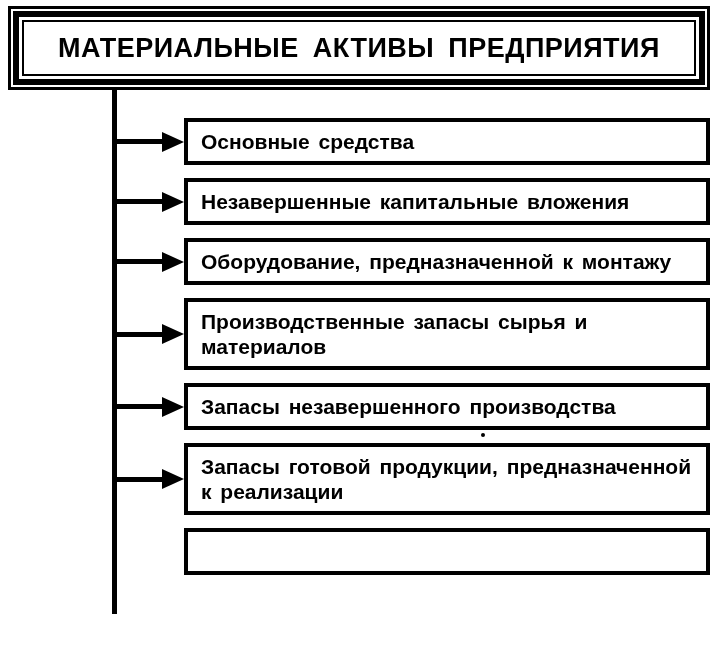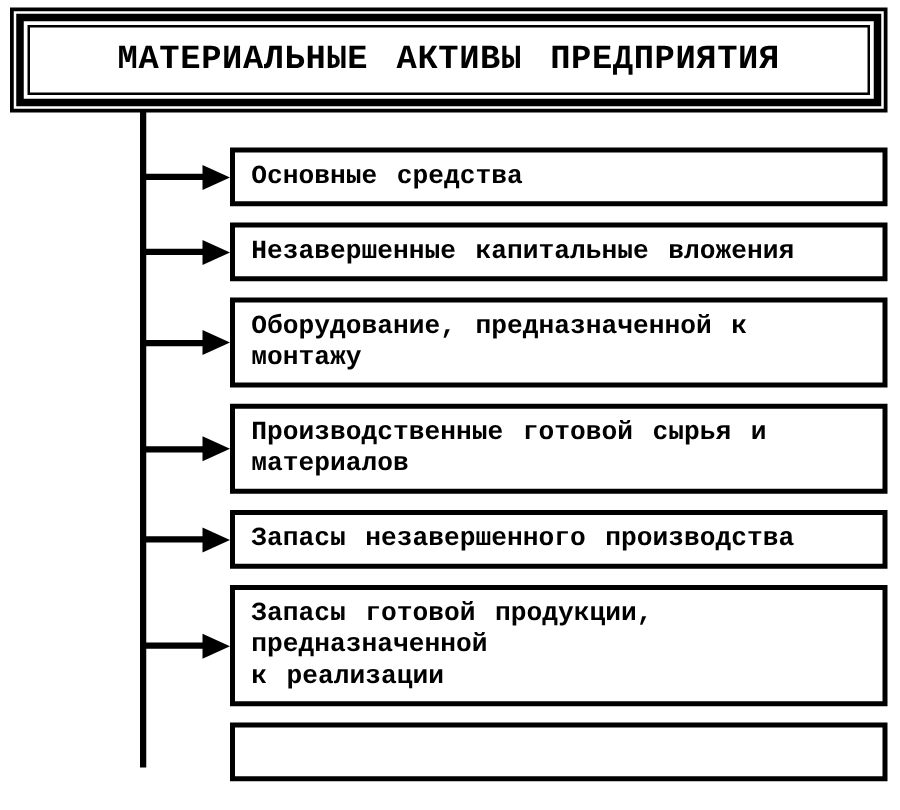--- a/index.html
+++ b/index.html
@@ -5,21 +5,21 @@
   html, body {
     margin: 0;
     padding: 0;
     background: #ffffff;
   }
   .canvas {
     position: relative;
     width: 720px;
     height: 648px;
     background: #ffffff;
-    font-family: Liberation Mono, monospace;
+    font-family: Liberation Sans, sans-serif;
     color: #000000;
     overflow: hidden;
   }
 
   
   .title-frame-outer {
     position: absolute;
     left: 8px;
     top: 6px;
     width: 702px;
@@ -163,21 +163,21 @@
       <div class="arrow-head"></div>
       <div class="item-box">
         <span class="item-label">Оборудование, предназначенной к монтажу</span>
       </div>
     </div>
 
     <div class="row">
       <div class="arrow-line"></div>
       <div class="arrow-head"></div>
       <div class="item-box">
-        <span class="item-label">Производственные готовой сырья и материалов</span>
+        <span class="item-label">Производственные запасы сырья и материалов</span>
       </div>
     </div>
 
 
     <div class="row">
       <div class="arrow-line"></div>
       <div class="arrow-head"></div>
       <div class="item-box">
         <span class="item-label">Запасы незавершенного производства</span>
       </div>

